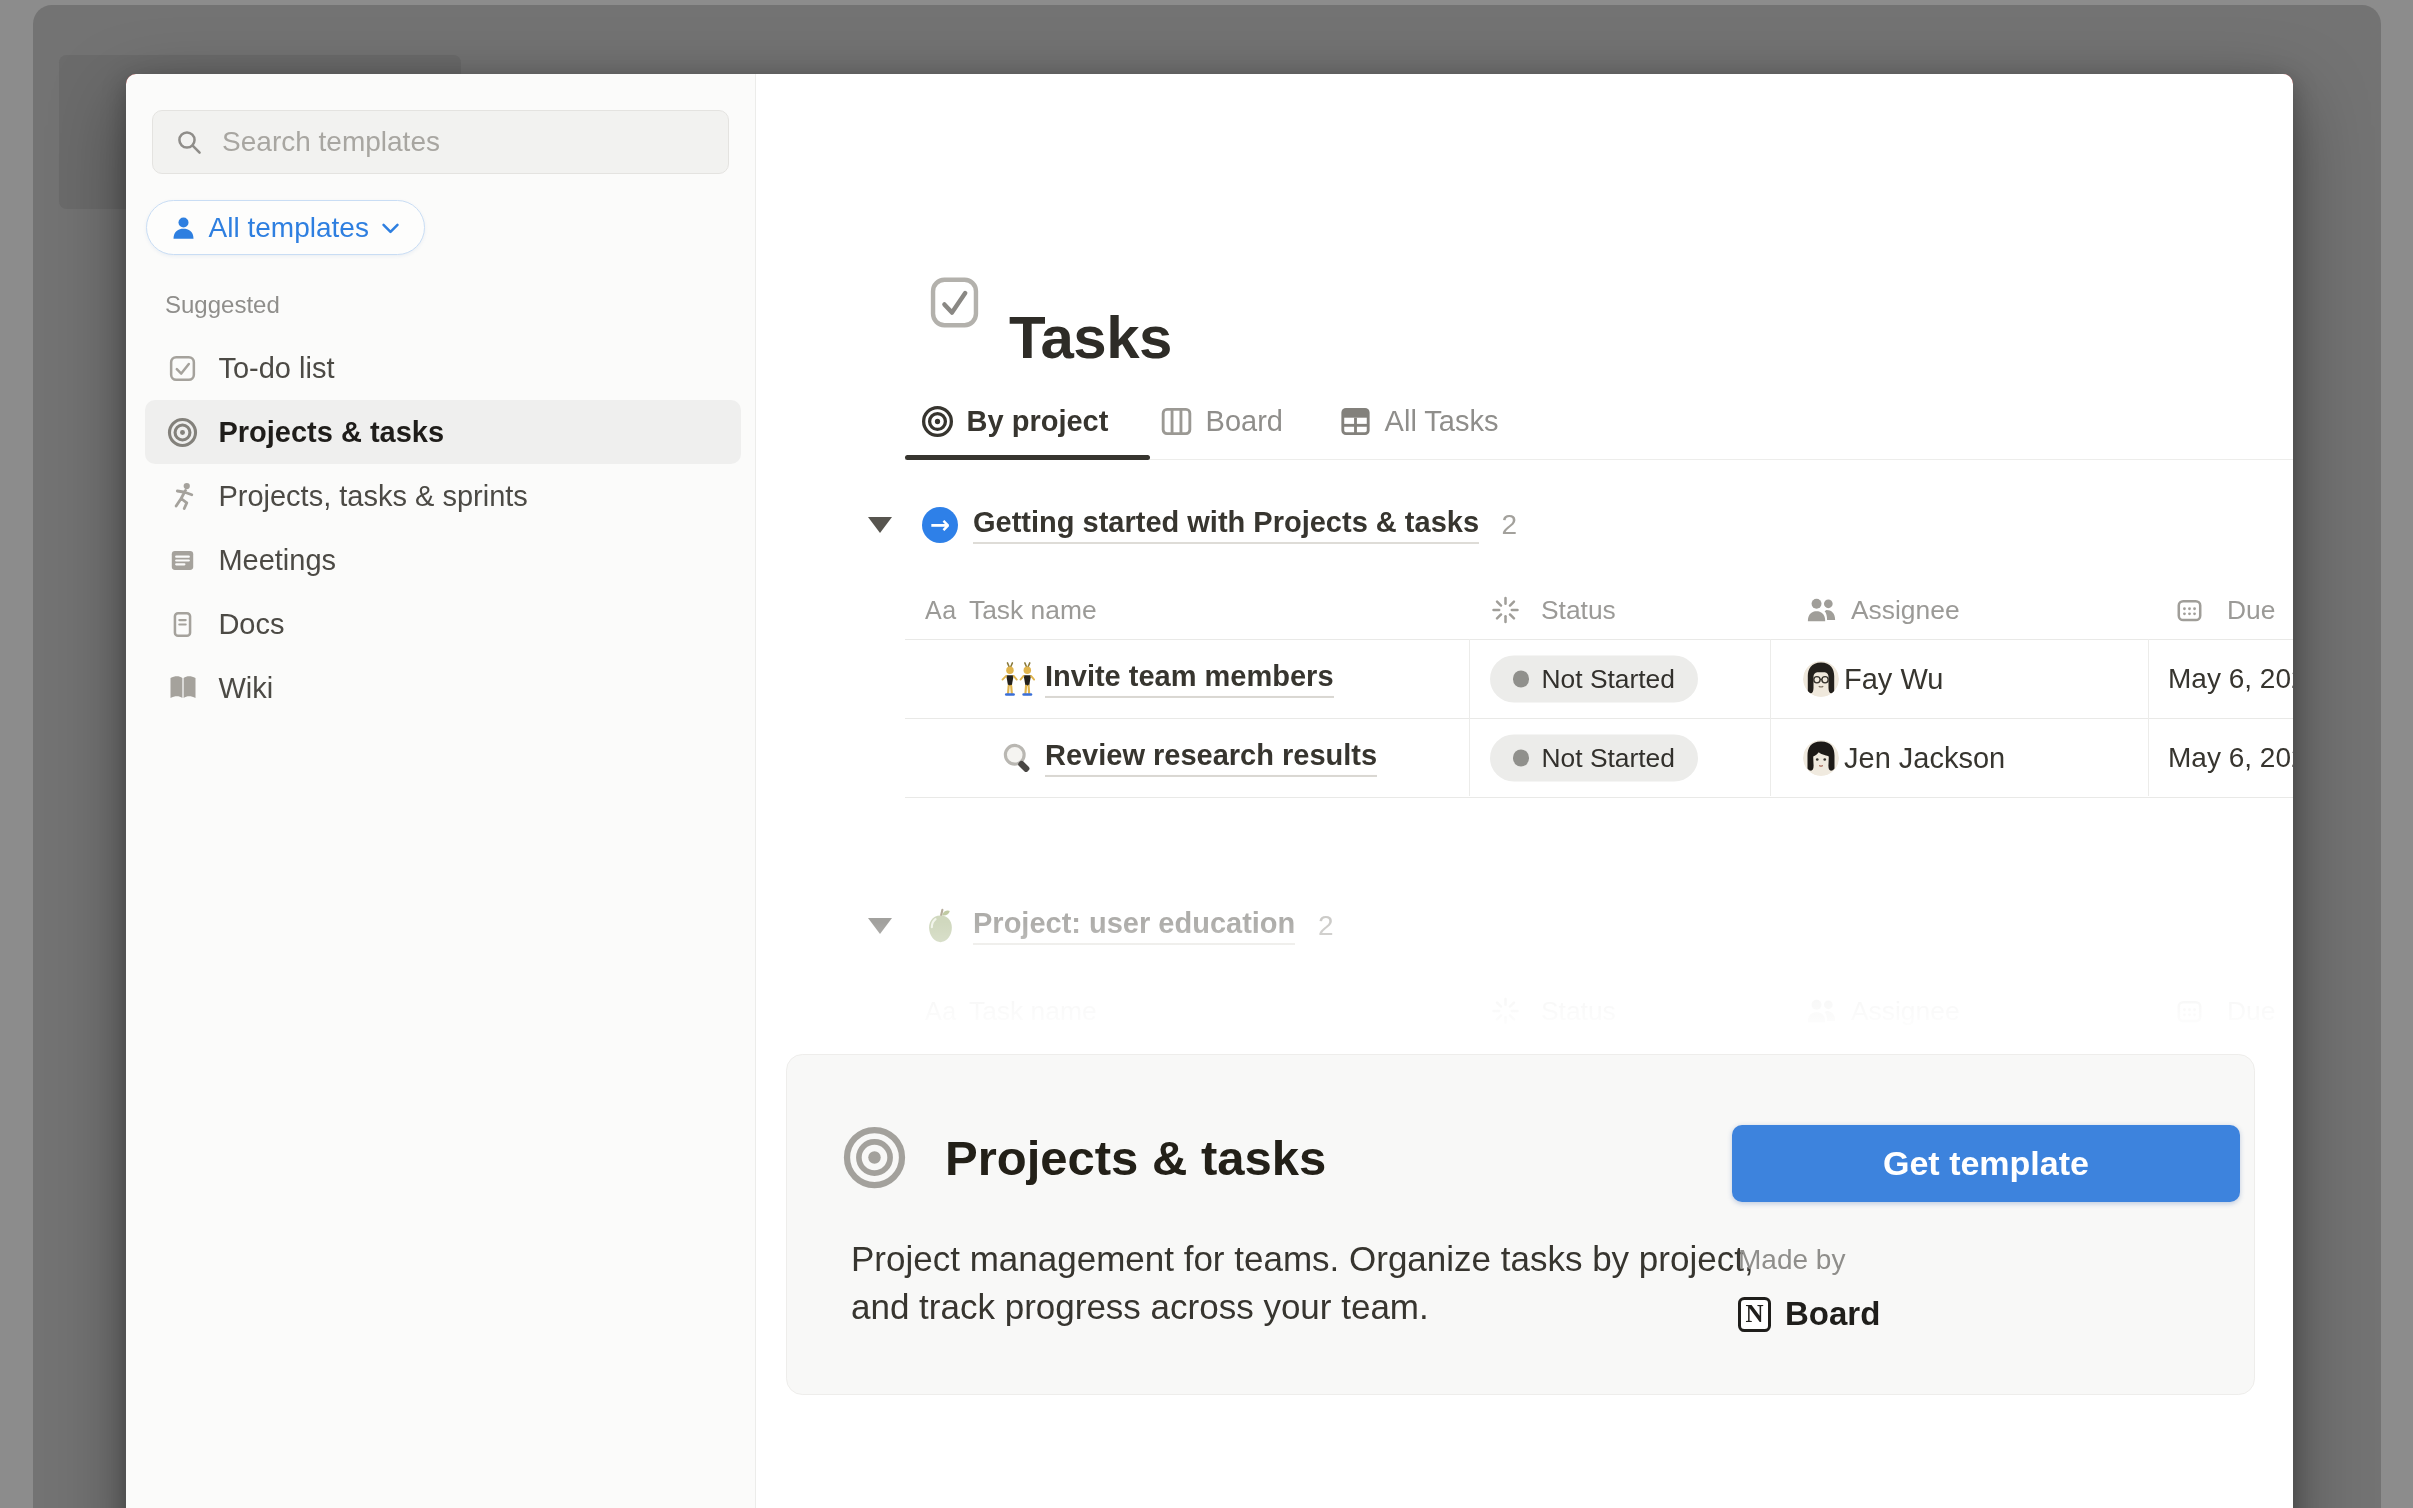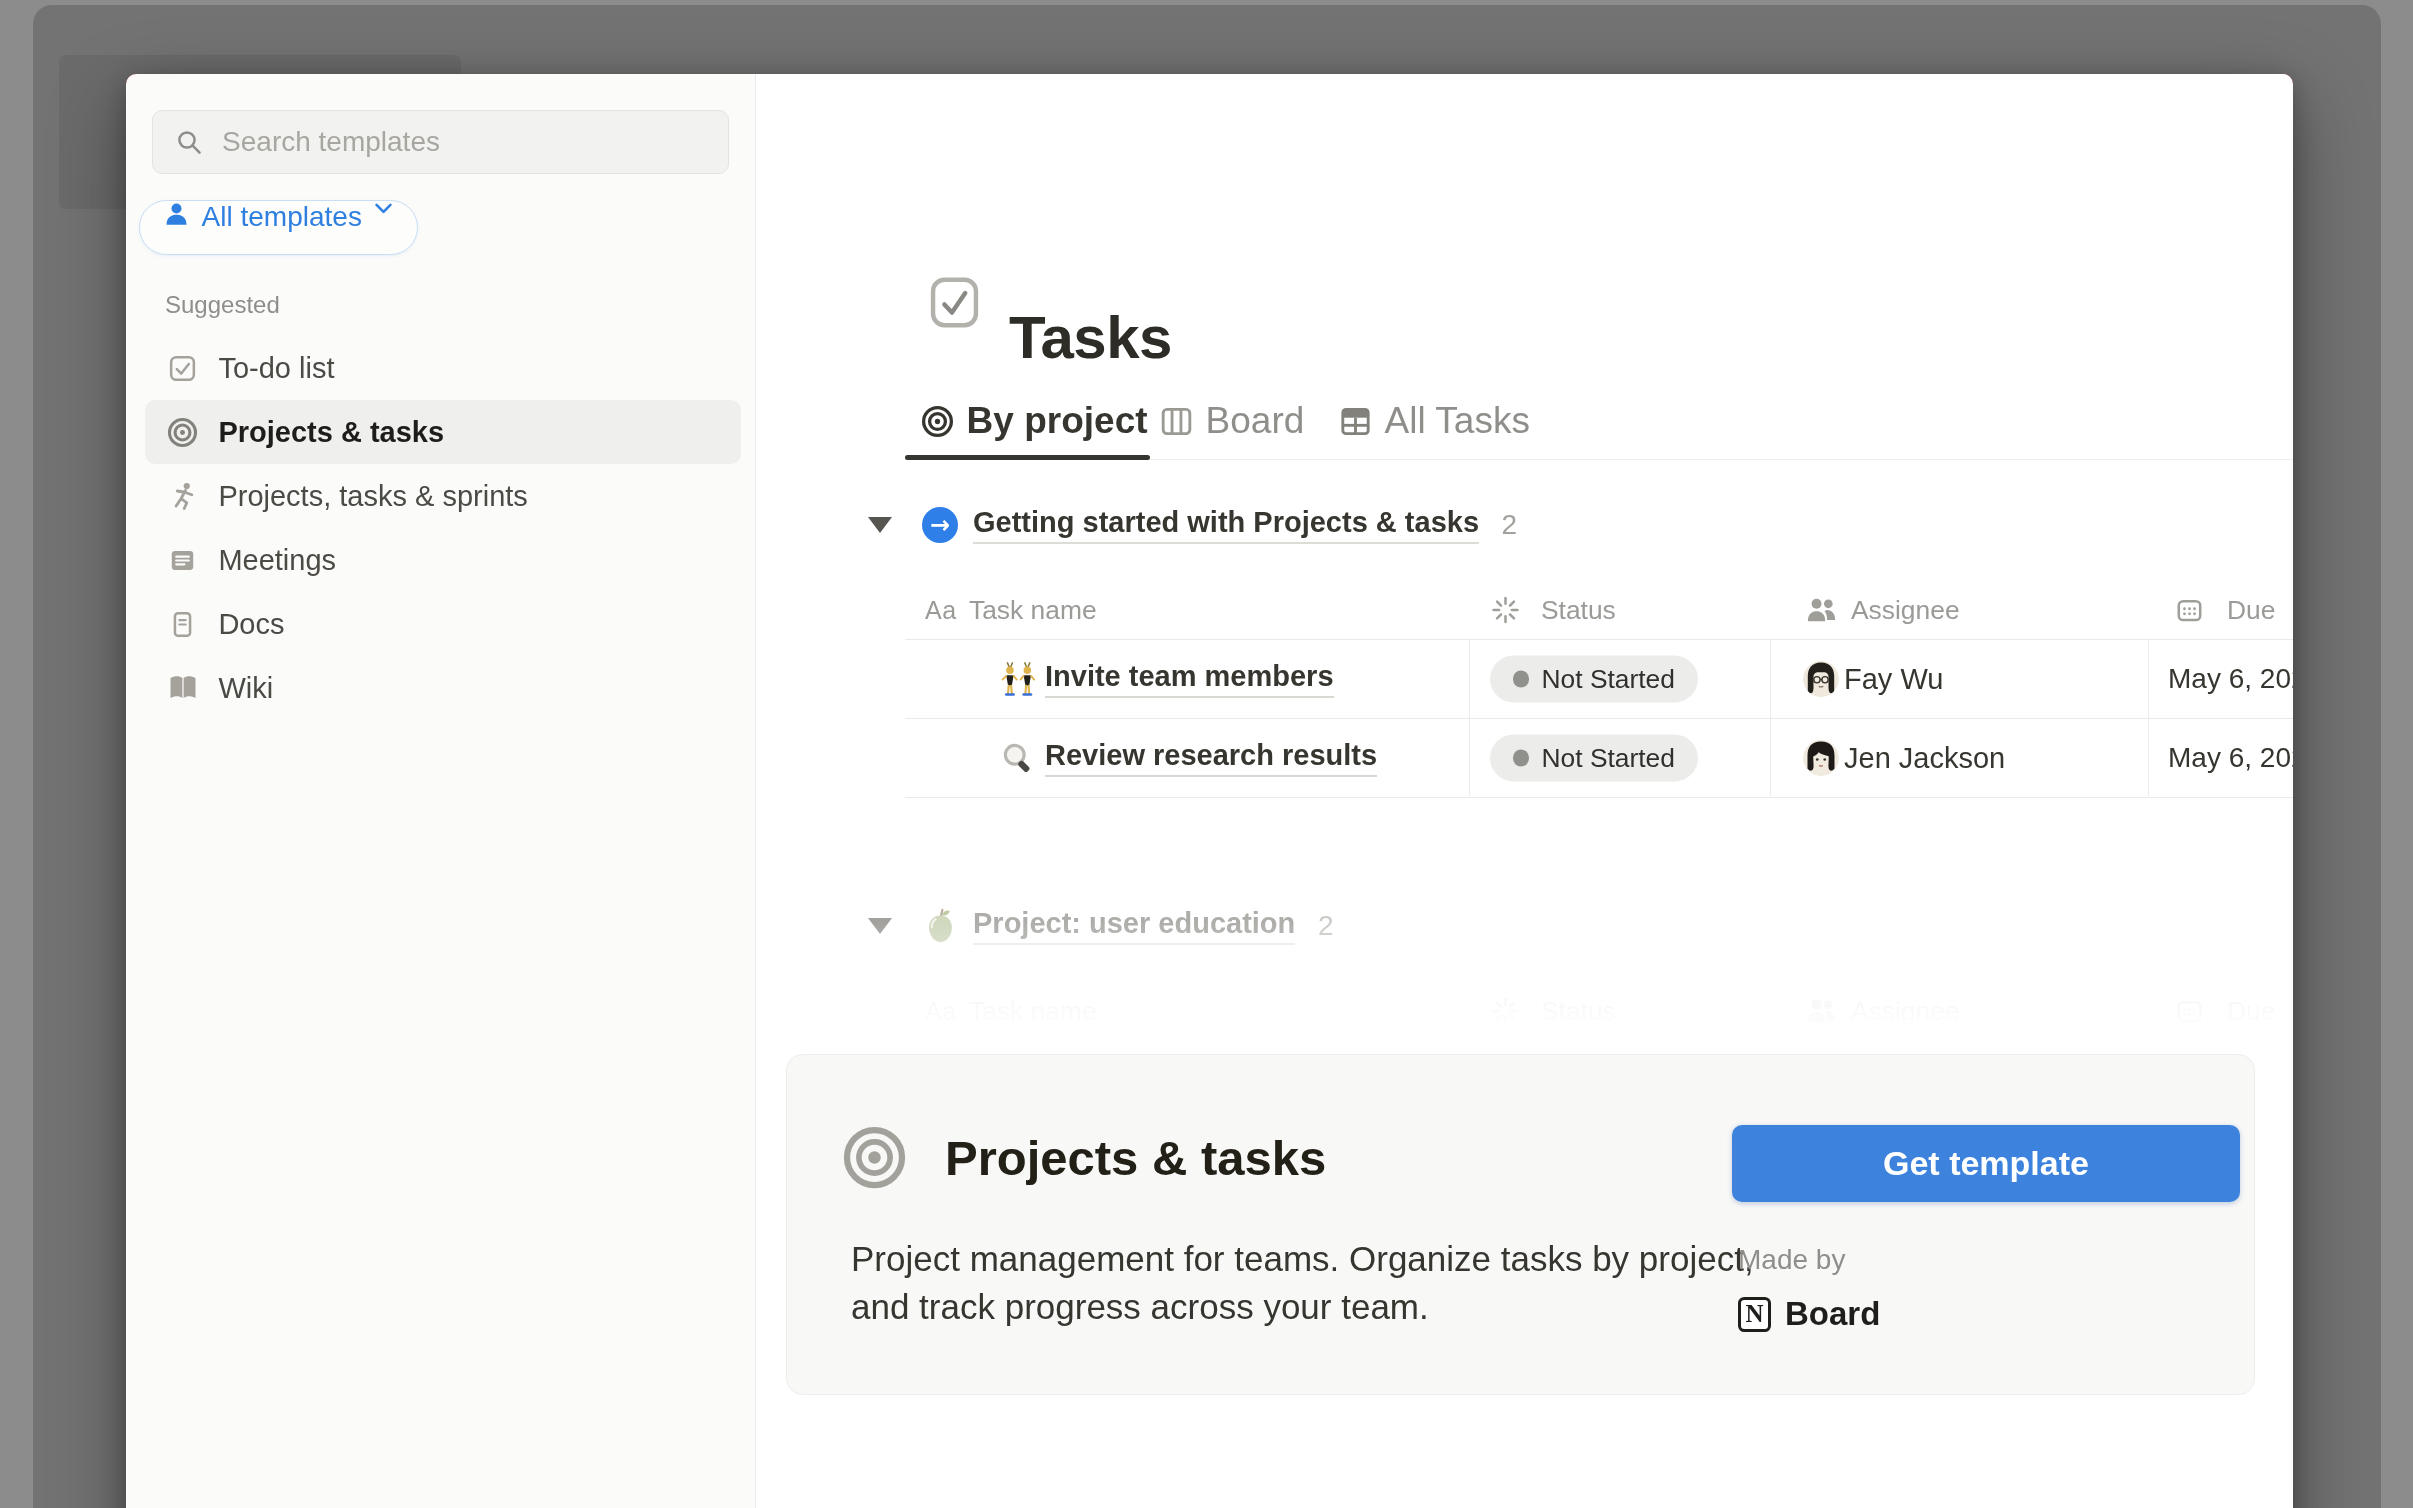--- a/index.html
+++ b/index.html
@@ -18,41 +18,41 @@
     box-shadow:0 25px 75px rgba(0,0,0,.38),0 6.3px 25px rgba(0,0,0,.25);}
   
   .sidebar{position:absolute;left:0;top:0;width:629px;height:100%;
     background:#fbfbfa;border-right:1.3px solid #ececea;}
   .search-box{position:absolute;left:26.4px;top:36px;width:577px;height:64px;
     background:#f2f2f0;border:1.3px solid #e4e3e0;border-radius:10px;
     display:flex;align-items:center;gap:16.3px;padding:0 21.4px;box-sizing:border-box;}
   .search-box input{border:none;outline:none;background:transparent;flex:1;
     font-size:28px;color:#37352f;font-family:inherit;}
   .search-box input::placeholder{color:#a8a6a1;}
-  .chip{position:absolute;left:13px;top:126px;height:53px;
-    display:inline-flex;gap:12.6px;padding:0 24px;
+  .chip{position:absolute;left:20px;top:126px;height:53px;
+    display:inline-flex;align-items:center;gap:12.6px;padding:0 24px;
     background:#fdfdfc;border:1.3px solid #c9ddf4;border-radius:628px;
     box-shadow:0 1.3px 3.8px rgba(40,90,160,.08);cursor:pointer;}
   .chip .chip-label{font-size:28px;color:#2e7fe0;font-weight:500;}
   .suggested{position:absolute;left:39px;top:217px;font-size:24px;color:#8f8e8b;font-weight:500;}
   .menu{position:absolute;left:19px;top:262px;width:596px;}
   .menu-item{height:64px;display:flex;align-items:center;gap:19px;
     padding:0 21.4px;border-radius:10px;cursor:pointer;}
   .menu-item .mi-label{font-size:29px;color:#4c4a45;}
   .menu-item.selected{background:#efefee;}
   .menu-item.selected .mi-label{color:#1f1d1a;font-weight:700;}
   .mi-icon{width:33px;height:33px;flex:0 0 33px;display:flex;align-items:center;justify-content:center;}
   
   .main{position:absolute;left:630px;top:0;right:0;bottom:0;background:#fff;}
   
   .page-icon{position:absolute;left:172px;top:202px;width:53px;height:53px;}
   .page-title{position:absolute;left:253px;top:189px;font-size:60px;font-weight:700;color:#2e2c27;letter-spacing:-0.6px;}
   .tabs{position:absolute;left:0;top:317px;right:0;height:69px;}
   .tab{position:absolute;top:0;height:60px;display:flex;align-items:center;gap:12.6px;cursor:pointer;}
-  .tab .tab-label{font-size:37px;color:#8f8e8b;font-weight:500;}
+  .tab .tab-label{font-size:29px;color:#8f8e8b;font-weight:500;}
   .tab.active .tab-label{color:#37352f;font-weight:700;}
   .tab1{left:165px;}  .tab2{left:404px;}  .tab3{left:583px;}
   .tabs-divider{position:absolute;left:149px;right:0;top:68px;height:1.3px;background:#ededeb;}
   .tab-underline{position:absolute;left:149px;top:64px;width:245px;height:5px;background:#37352f;border-radius:2.5px;}
   .section-header{position:absolute;left:112px;height:48px;display:flex;align-items:center;}
   .sh1{top:427px;}
   .sh2{top:828px;opacity:.55;}
   .tri{width:0;height:0;border-left:12.6px solid transparent;border-right:12.6px solid transparent;
     border-top:16.3px solid #57554f;margin-right:30px;}
   .sec-icon{width:36px;height:36px;margin-right:15px;display:flex;align-items:center;justify-content:center;}

